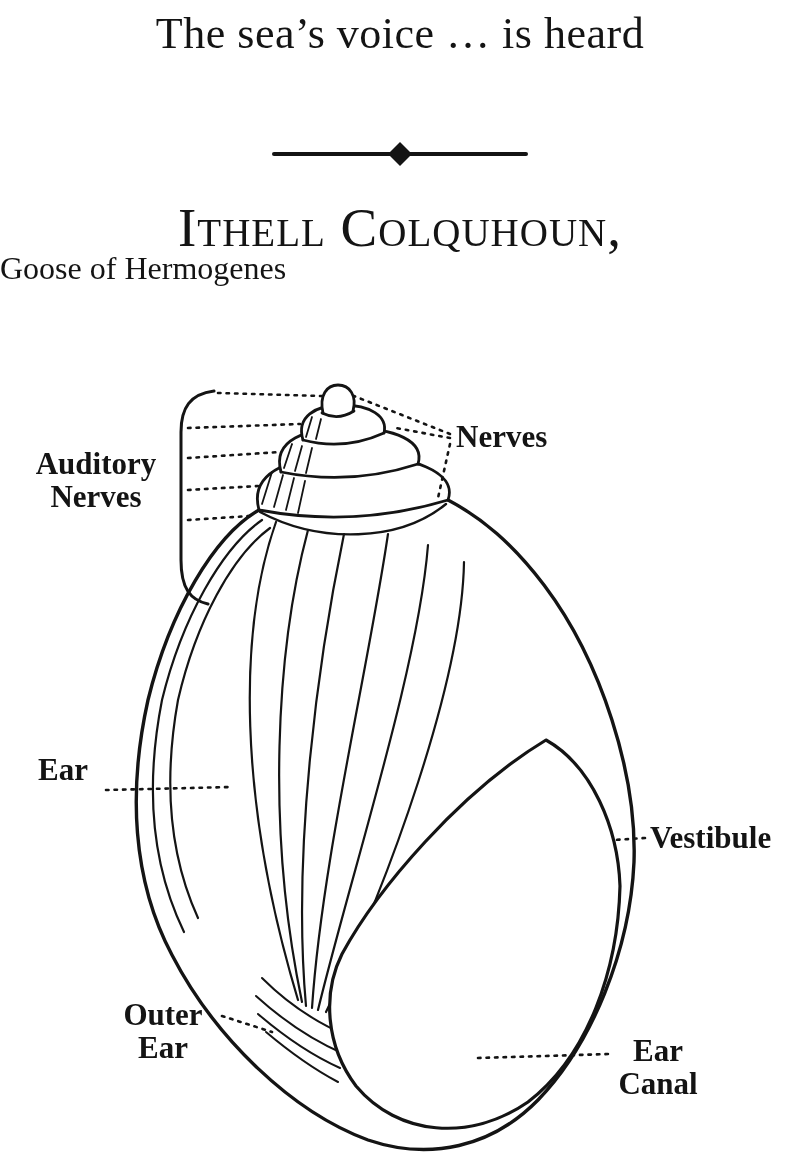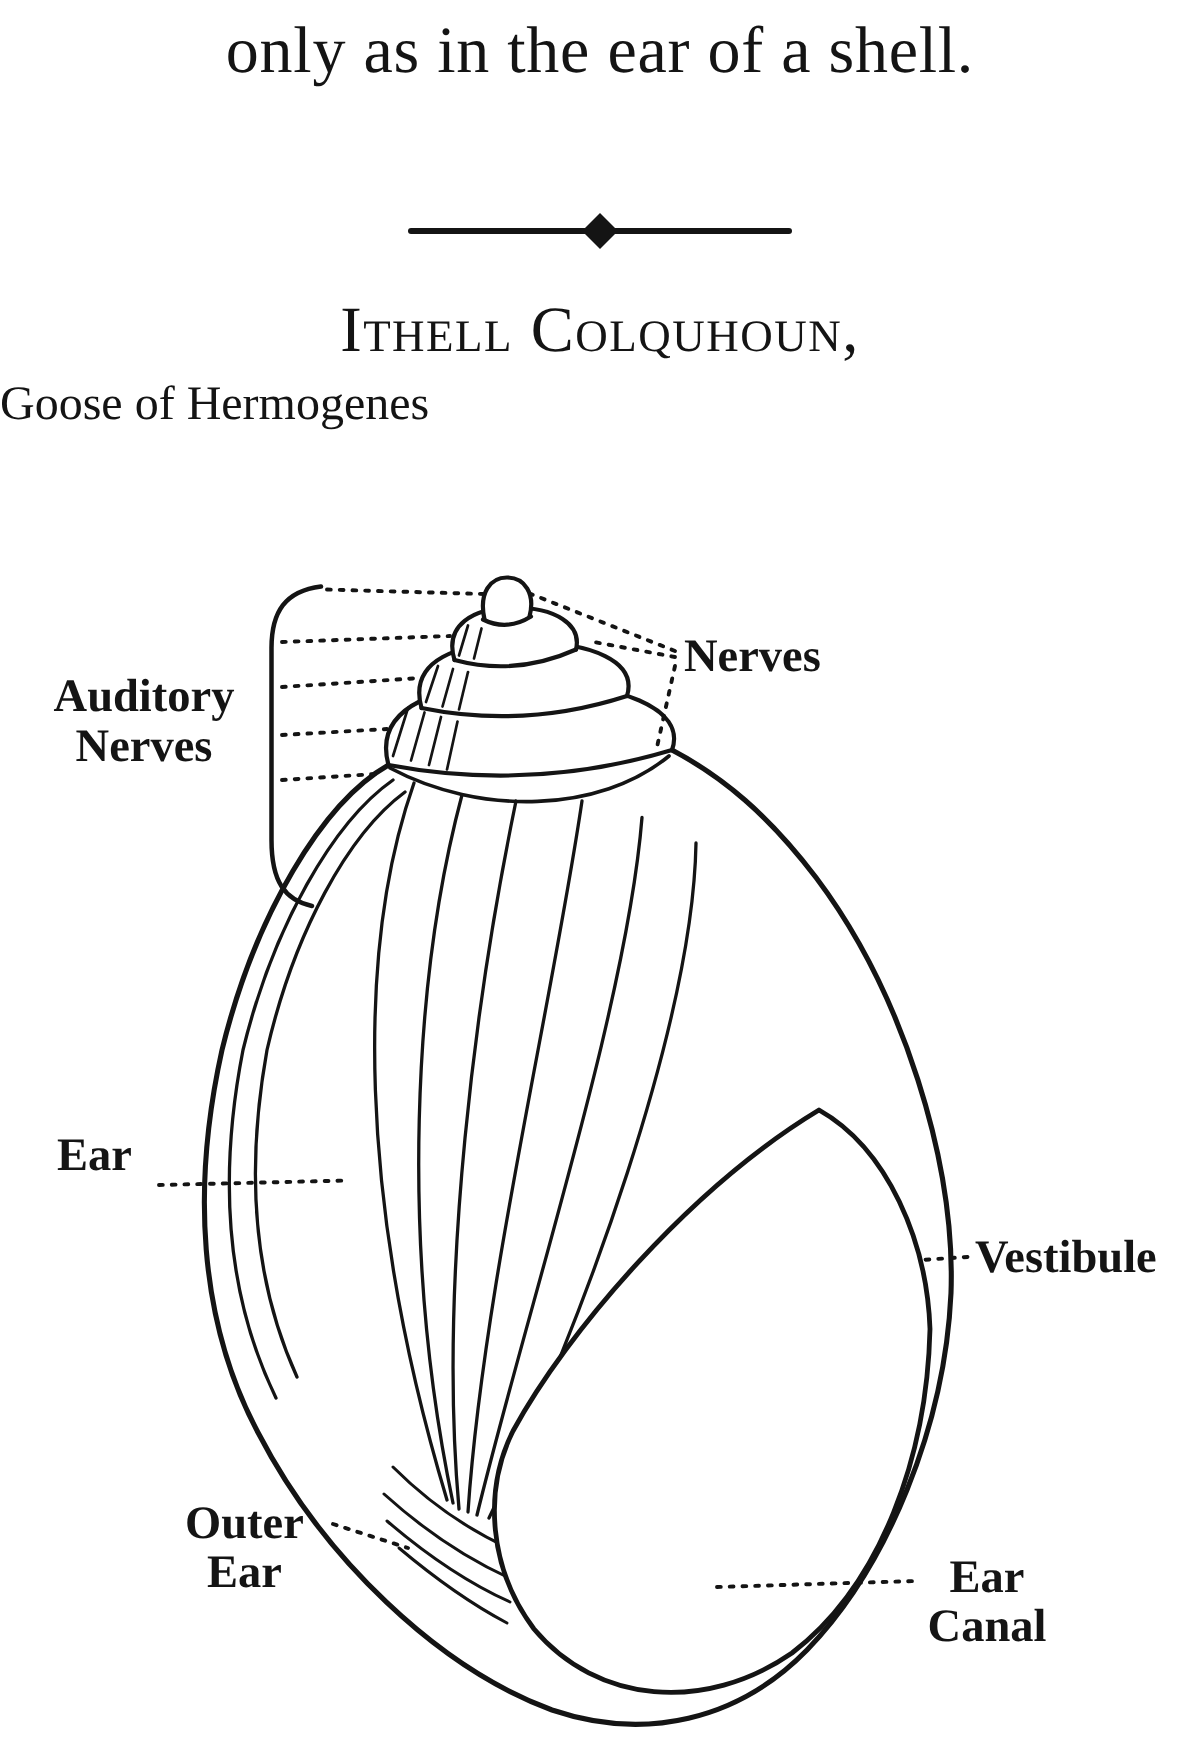--- a/index.html
+++ b/index.html
@@ -14,21 +14,21 @@
   .divider{
     position:absolute;top:152px;left:272px;width:256px;height:4px;
     background:#141414;border-radius:2px;
   }
   .diamond{
     position:absolute;left:50%;top:50%;width:17px;height:17px;background:#141414;
     transform:translate(-50%,-50%) rotate(45deg);
   }
   .author{
     position:absolute;top:196px;left:0;width:100%;text-align:center;
-    font-size:43px;font-variant:small-caps;letter-spacing:1px;
+    font-size:55px;font-variant:small-caps;letter-spacing:1px;
   }
   .work{
     position:absolute;top:250px;left:0;width:100%;text-align:left;
     font-size:32px;
   }
   .diagram-label{
     position:absolute;font-weight:700;font-size:31px;line-height:33px;
     text-align:center;white-space:nowrap;
   }
   #lbl-auditory{left:18px;top:447px;width:156px;}
@@ -36,21 +36,21 @@
   #lbl-middle-ear{left:6px;top:753px;width:114px;}
   #lbl-vestibule{left:650px;top:821px;}
   #lbl-outer-ear{left:110px;top:998px;width:106px;}
   #lbl-ear-canal{left:606px;top:1034px;width:104px;}
   svg.shell{position:absolute;left:0;top:0;}
 </style>
 </head>
 <body>
 
 <div class="epigraph">
-  <div>only as in the ear of a shell.</div>
+  <div>The sea’s voice … is heard</div>
 </div>
 
 <div class="divider">
   <span class="diamond"></span>
 </div>
 
 <div class="author">Ithell Colquhoun,</div>
 <div class="work">Goose of Hermogenes</div>
 
 <svg class="shell" width="800" height="1166" viewBox="0 0 800 1166">

